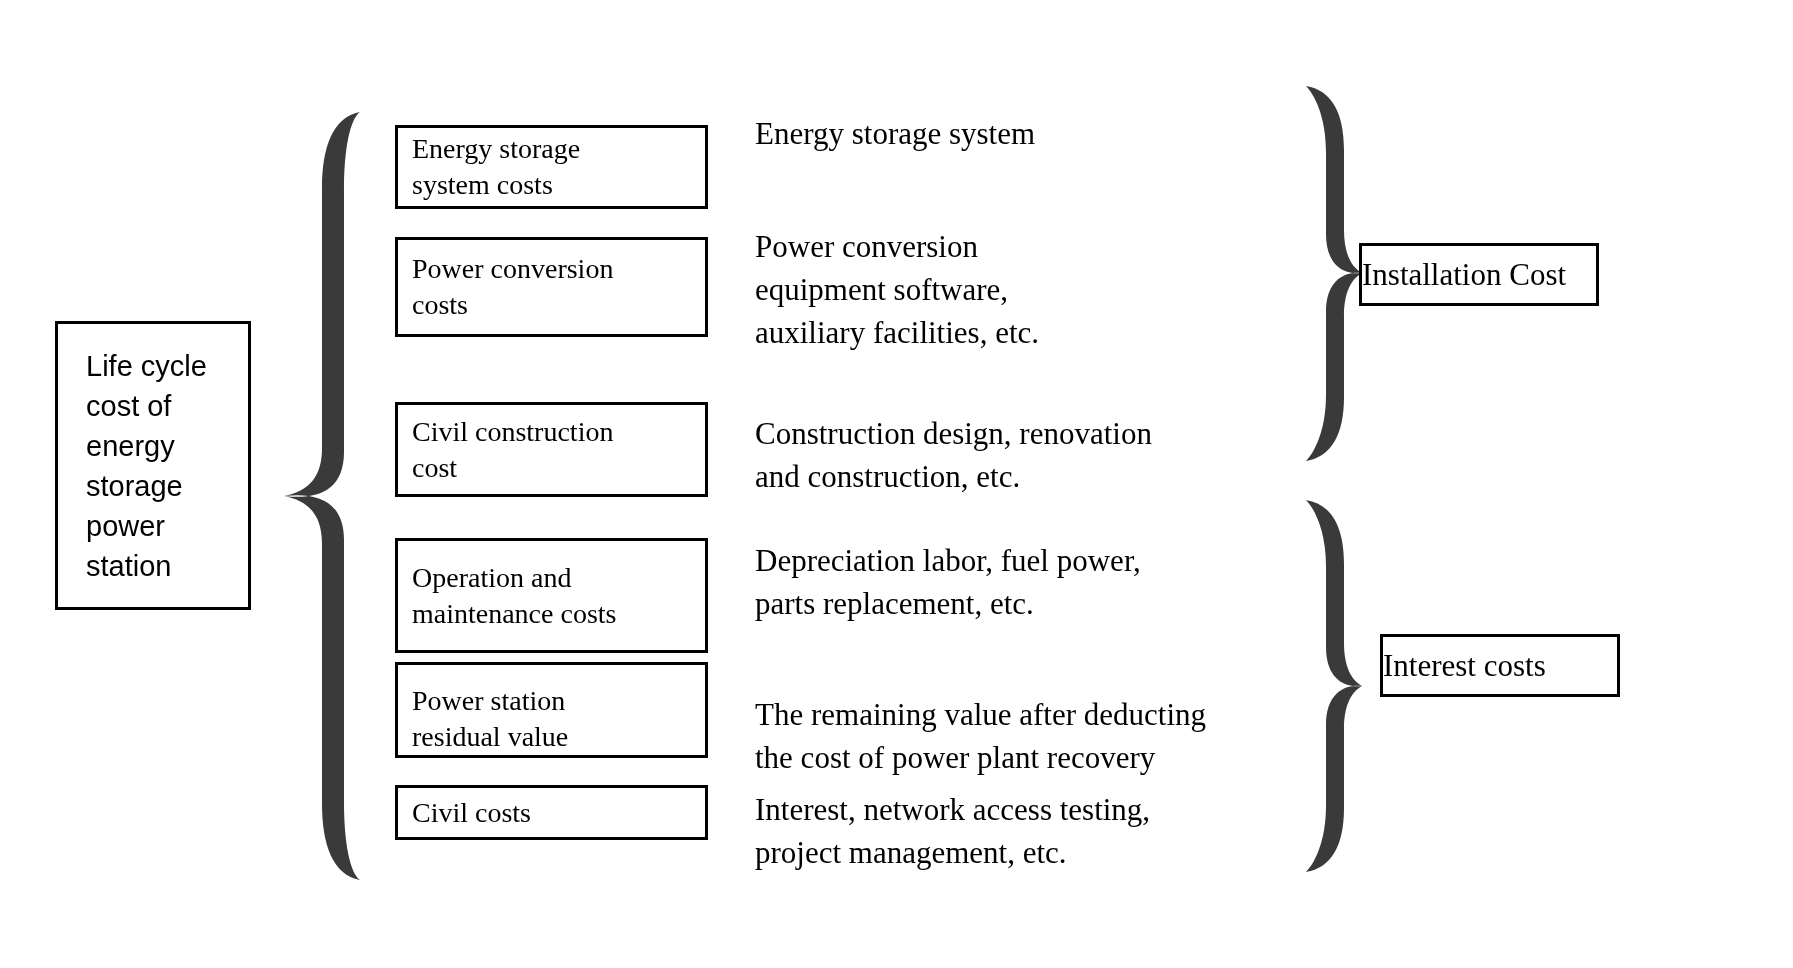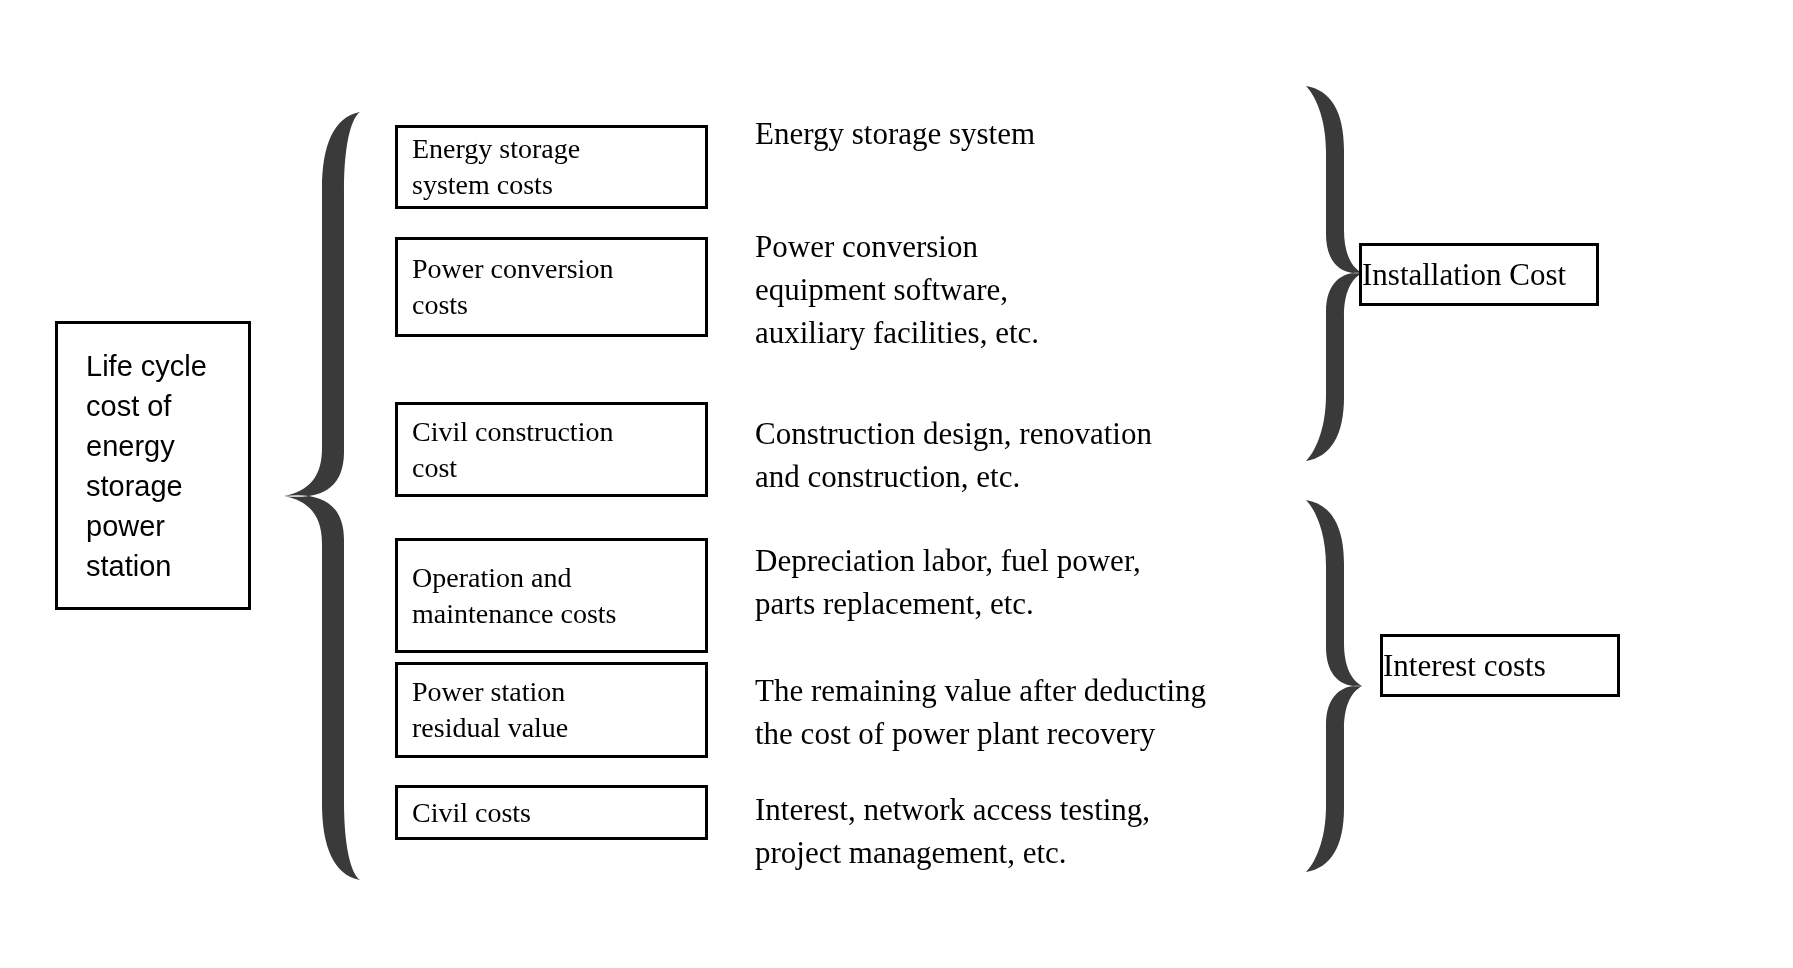--- a/index.html
+++ b/index.html
@@ -106,37 +106,37 @@
 costs</div>
 </div>
 <div class="abs item-box" style="top:402px; height:95px;">
   <div class="item-box-label">Civil construction
 cost</div>
 </div>
 <div class="abs item-box" style="top:538px; height:115px;">
   <div class="item-box-label">Operation and
 maintenance costs</div>
 </div>
-<div class="abs item-box" style="top:662px; height:96px;">
+<div class="abs item-box" style="top:662px; height:96px;justify-content:flex-end;">
   <div class="item-box-label">Power station
 residual value</div>
 </div>
 <div class="abs item-box" style="top:785px; height:55px;">
   <div class="item-box-label">Civil costs</div>
 </div>
 
 <div class="abs item-desc" style="top:133px;">Energy storage system</div>
 <div class="abs item-desc" style="top:289px;">Power conversion
 equipment software,
 auxiliary facilities, etc.</div>
 <div class="abs item-desc" style="top:455px;">Construction design, renovation
 and construction, etc.</div>
 <div class="abs item-desc" style="top:582px;">Depreciation labor, fuel power,
 parts replacement, etc.</div>
-<div class="abs item-desc" style="top:712px;">The remaining value after deducting
+<div class="abs item-desc" style="top:736px;">The remaining value after deducting
 the cost of power plant recovery</div>
 <div class="abs item-desc" style="top:831px;">Interest, network access testing,
 project management, etc.</div>
 
 <div class="abs group-box group-installation">
   <span>Installation Cost</span>
 </div>
 <div class="abs group-box group-running">
   <span>Interest costs</span>
 </div>

